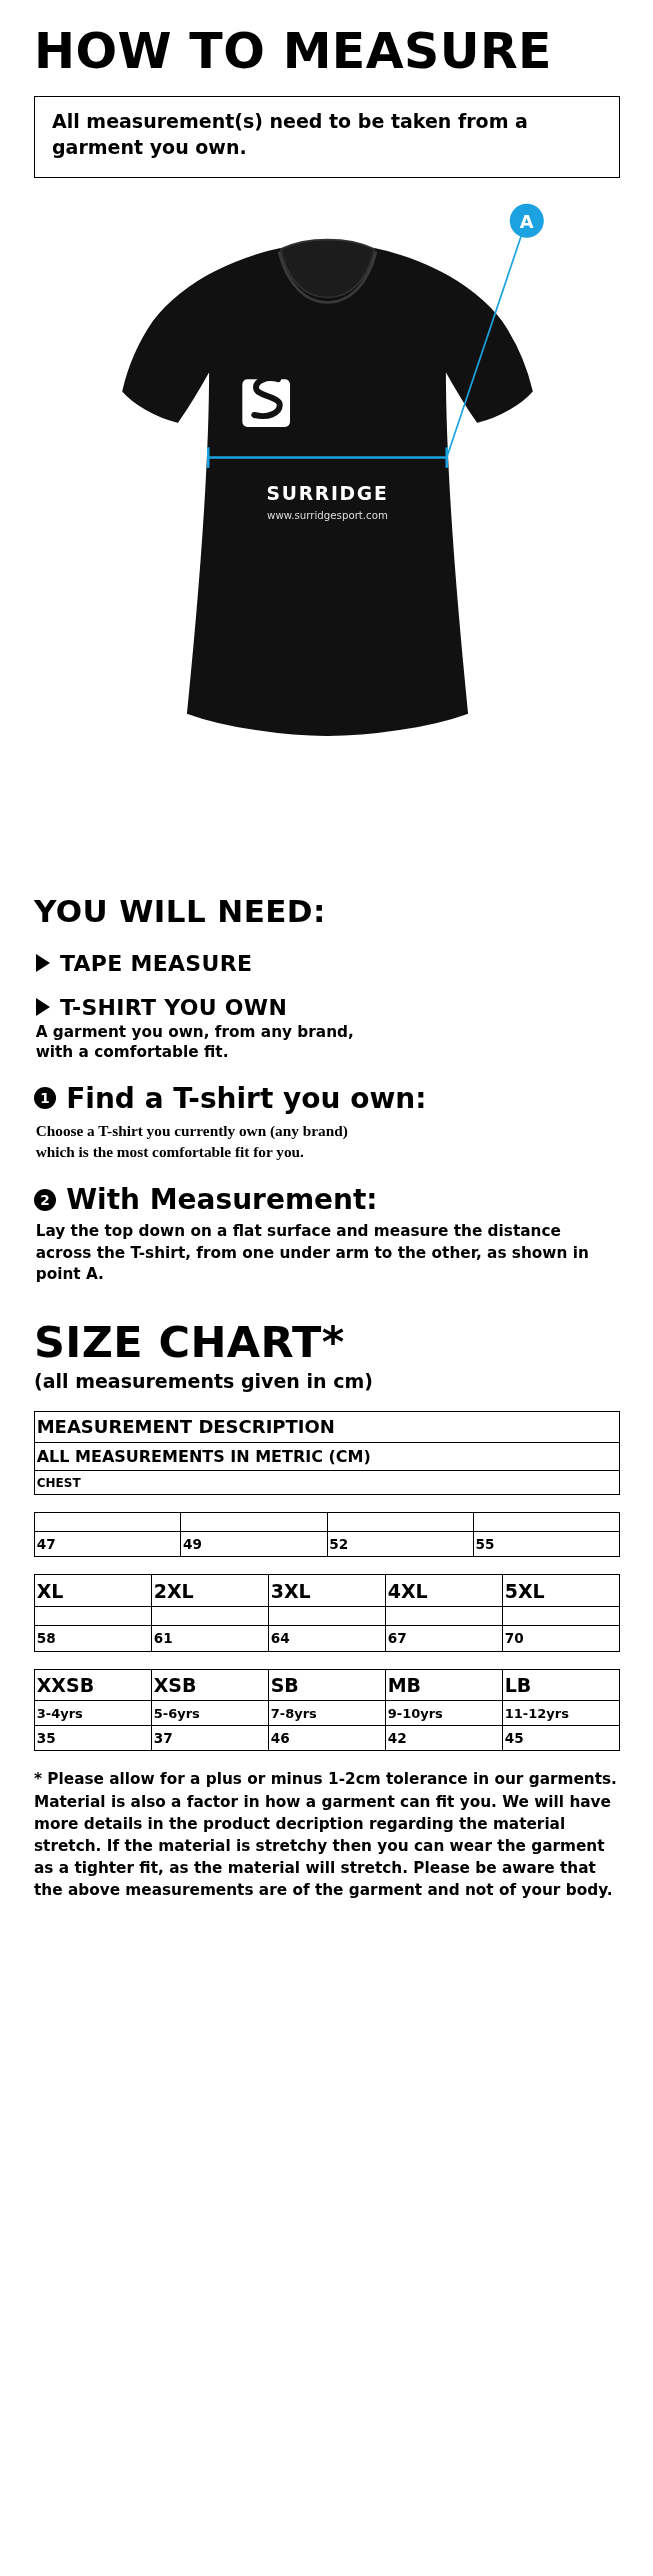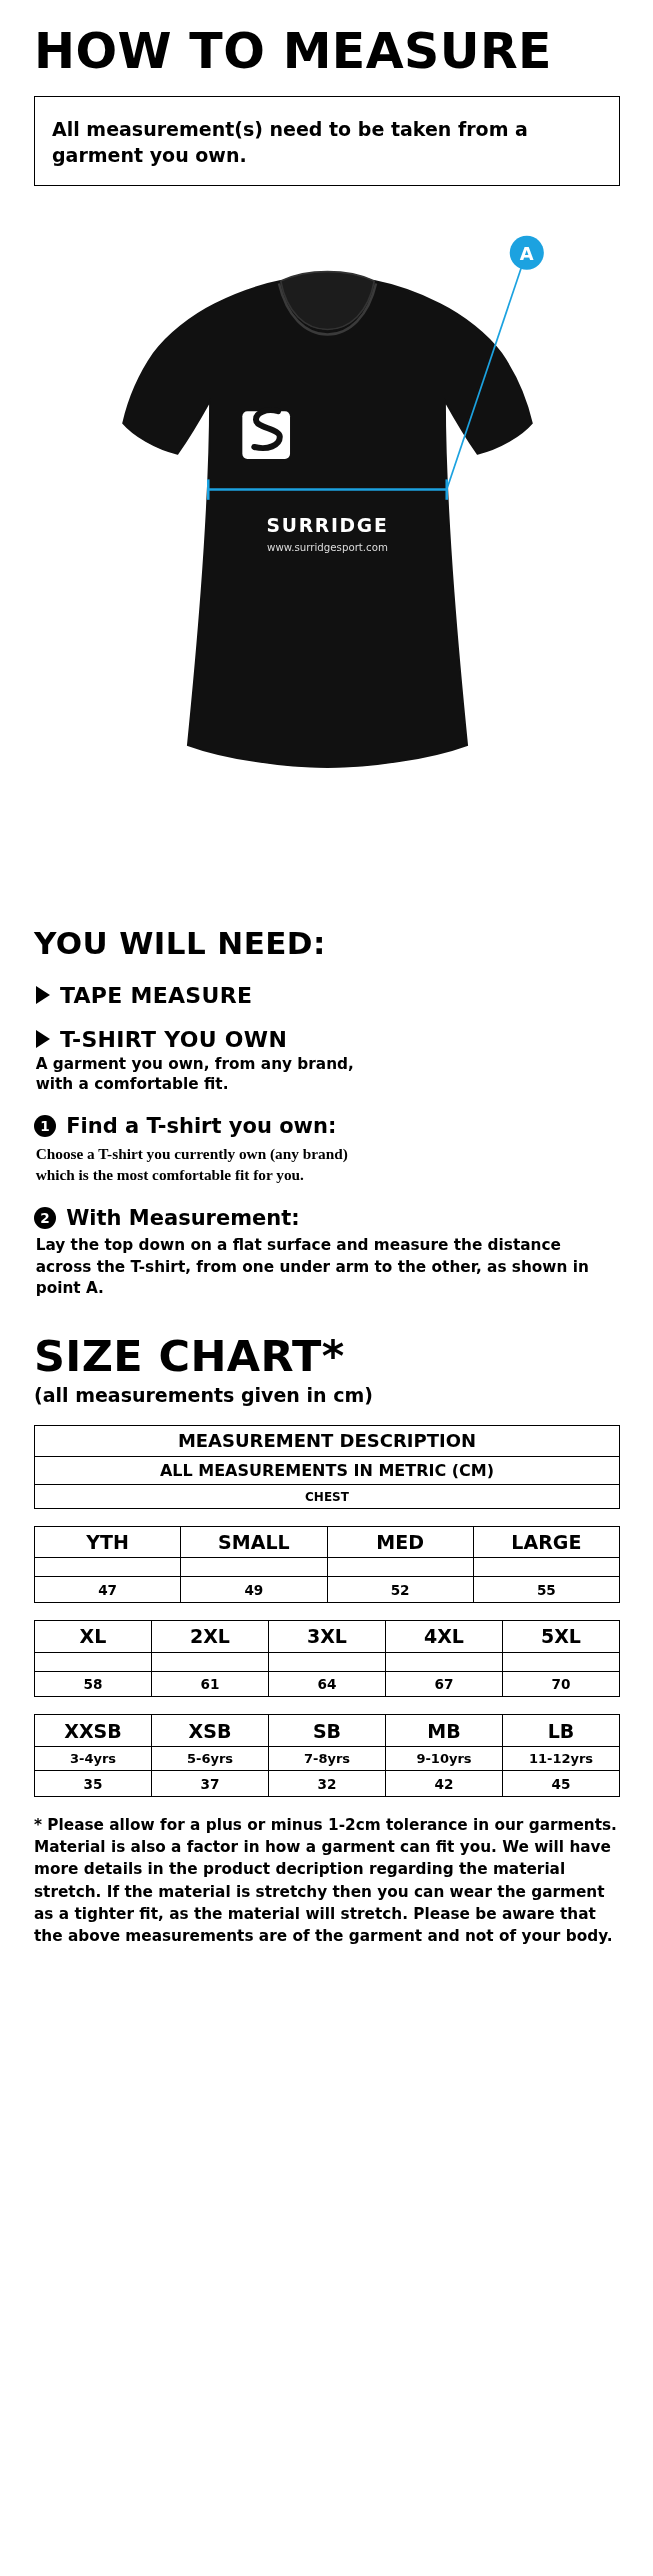--- a/index.html
+++ b/index.html
@@ -22,22 +22,22 @@
     font-size: 49px;
     font-weight: bold;
     letter-spacing: 0.4px;
     margin: 25.6px 0 19px 0;
     line-height: 1.05;
   }
 
   
   .notice-box {
     border: 1.7px solid #000;
-    padding: 20px 17px 17px 17px;
-    margin-bottom: 48px;
+    padding: 12px 17px 17px 17px;
+    margin-bottom: 24px;
   }
   .notice-text {
     font-size: 19px;
     font-weight: bold;
     line-height: 1.35;
   }
 
   
   .shirt-area {
     position: relative;
@@ -92,21 +92,21 @@
     background: #000;
     color: #fff;
     font-size: 13.6px;
     font-weight: bold;
     display: flex;
     align-items: center;
     justify-content: center;
     flex: 0 0 auto;
   }
   .step-title {
-    font-size: 21px;
+    font-size: 28px;
     font-weight: bold;
   }
   .step-body {
     font-size: 15.3px;
     font-weight: bold;
     line-height: 1.4;
     margin-top: 5.1px;
     margin-left: 1.7px;
   }
 
@@ -124,21 +124,20 @@
   }
 
   table.sz {
     border-collapse: collapse;
     width: 100%;
     margin-bottom: 17px;
     table-layout: fixed;
   }
   table.sz td, table.sz th {
     border: 0.9px solid #000;
-    text-align: center;
     font-weight: bold;
     padding: 4.3px 1.7px;
   }
   .desc-table { width: 84%; margin-bottom: 19px; }
   .desc-table td {
     text-align: left;
     padding: 4.3px 6.8px;
     font-weight: bold;
     border: 0.9px solid #000;
   }
@@ -261,26 +260,20 @@
           <td class="desc-mid">ALL MEASUREMENTS IN METRIC (CM)</td>
         </tr>
     <tr>
           <td class="desc-small">CHEST</td>
         </tr>
   </tbody>
     </table>
 
   <table class="sz">
     <tbody>
-        <tr class="hdr-row">
-      <td>YTH</td>
-      <td>SMALL</td>
-      <td>MED</td>
-      <td>LARGE</td>
-    </tr>
     <tr class="blank-row">
       <td></td>
       <td></td>
       <td></td>
       <td></td>
     </tr>
     <tr class="val-row">
       <td>47</td>
       <td>49</td>
       <td>52</td>
@@ -327,21 +320,21 @@
     <tr class="age-row">
       <td>3-4yrs</td>
       <td>5-6yrs</td>
       <td>7-8yrs</td>
       <td>9-10yrs</td>
       <td>11-12yrs</td>
     </tr>
     <tr class="val-row">
       <td>35</td>
       <td>37</td>
-      <td>32</td>
+      <td>46</td>
       <td>42</td>
       <td>45</td>
     </tr>
   </tbody>
     </table>
 
   <div class="footer-note">* Please allow for a plus or minus 1-2cm tolerance in our garments. Material is also a factor in how a garment can fit you. We will have more details in the product decription regarding the material stretch. If the material is stretchy then you can wear the garment as a tighter fit, as the material will stretch. Please be aware that the above measurements are of the garment and not of your body.</div>
 
 </div>
 

